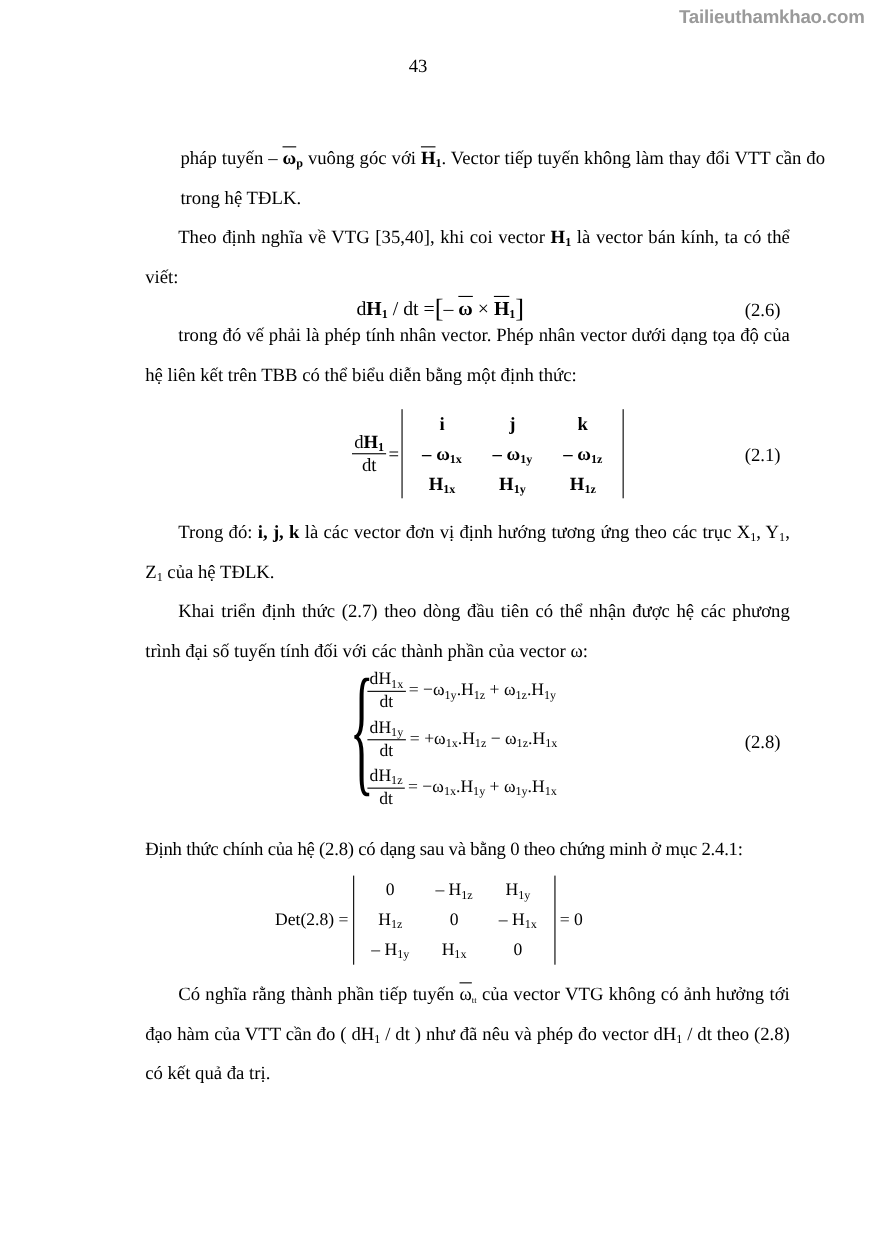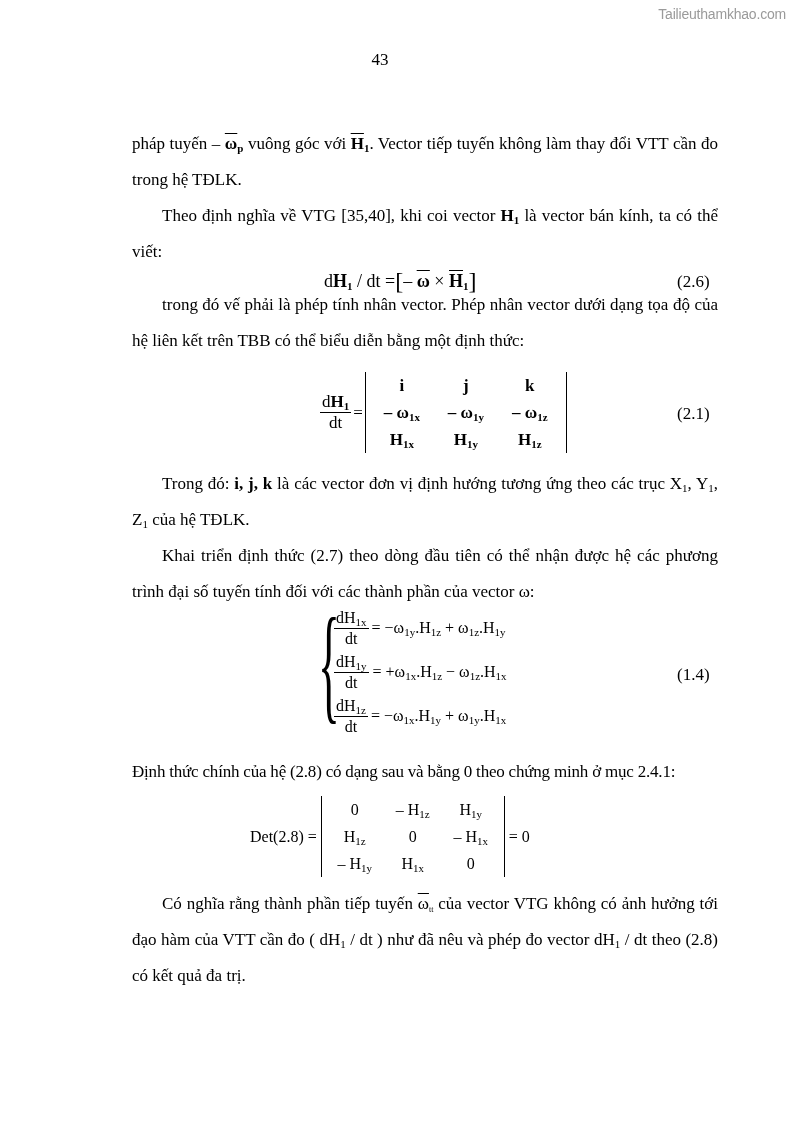--- a/index.html
+++ b/index.html
@@ -2,22 +2,22 @@
 <html><head>
   <meta charset="utf-8">
   <style>
     html, body { margin: 0; padding: 0; background: #ffffff; }
     body {
       width: 794px; height: 1123px; position: relative; overflow: hidden;
       font-family: "Liberation Serif", serif; color: #000; font-size: 17px;
     }
     .watermark {
       position: absolute; top: 6px; right: 8px;
-      font-family: "Liberation Sans", sans-serif; font-size: 14px;
-      color: #9a9a9a; letter-spacing: -0.2px;
+      font-family: "Liberation Sans", sans-serif; font-size: 17px;
+      color: #9a9a9a; letter-spacing: -0.2px; font-weight: bold;
     }
     .page-num {
       position: absolute; top: 50px; left: 0; width: 760px; text-align: center;
       font-size: 17px;
     }
     .para {
       position: absolute; left: 132px; width: 586px;
       line-height: 36px; text-align: justify; text-align-last: left;
     }
     .indent { text-indent: 30px; }
@@ -39,21 +39,21 @@
       transform: scaleX(0.35); transform-origin: left;
     }
     .sys-row { display: flex; align-items: center; height: 44px; white-space: nowrap; }
   </style>
 </head>
 <body>
 
 <div class="watermark">Tailieuthamkhao.com</div>
 <div class="page-num">43</div>
 
-<div class="para" style="top:126px;">
+<div class="para" style="top:126px;margin-left:32px;">
   <span>pháp tuyến </span><span>– </span><b class="ovl">ω</b><sub><b>p</b></sub><span> vuông góc với </span><b class="ovl">H</b><sub><b>1</b></sub><span>. Vector tiếp tuyến không làm thay đổi VTT cần đo trong hệ TĐLK.</span>
 </div>
 
 <div class="para indent" style="top:198px;">
   <span>Theo định nghĩa về VTG [35,40], khi coi vector </span><b>H</b><sub><b>1</b></sub><span> là vector bán kính, ta có thể viết:</span>
 </div>
 
 <div class="eq" style="top:268px; left:324px; font-size:18px;">
   <span>d</span><b>H</b><sub><b>1</b></sub><span> / dt =</span><span style="font-size:24px;vertical-align:-2px;">[</span><span>– </span><b class="ovl">ω</b><span> × </span><b class="ovl">H</b><sub><b>1</b></sub><span style="font-size:24px;vertical-align:-2px;">]</span>
 </div>
@@ -104,21 +104,21 @@
     <span style="margin-left:4px;"><span>= +ω</span><sub>1x</sub><span>.H</span><sub>1z</sub><span> − ω</span><sub>1z</sub><span>.H</span><sub>1x</sub></span>
   </div>
   <div class="sys-row">
     <span class="frac">
         <span class="num"><span>dH</span><sub>1z</sub></span>
         <span class="den">dt</span>
       </span>
     <span style="margin-left:3px;"><span>= −ω</span><sub>1x</sub><span>.H</span><sub>1y</sub><span> + ω</span><sub>1y</sub><span>.H</span><sub>1x</sub></span>
   </div>
 </div>
-<div class="eqnum" style="top:665px;">(1.4)</div>
+<div class="eqnum" style="top:665px;">(2.8)</div>
 
 <div class="para" style="top:754px; left:132px; width:600px; letter-spacing:-0.2px;">Định thức chính của hệ (2.8) có dạng sau và bằng 0 theo chứng minh ở mục 2.4.1:</div>
 
 <div class="eq" style="top:796px; left:250px; display:flex; align-items:center; font-size:16px;">
   <span style="margin-right:4px;">Det(2.8) =</span>
   <div class="det" style="grid-template-columns: 58px 58px 58px;">
     <div><span>0</span><sub></sub></div>
     <div><span>– H</span><sub>1z</sub></div>
     <div><span>H</span><sub>1y</sub></div>
     <div><span>H</span><sub>1z</sub></div>

